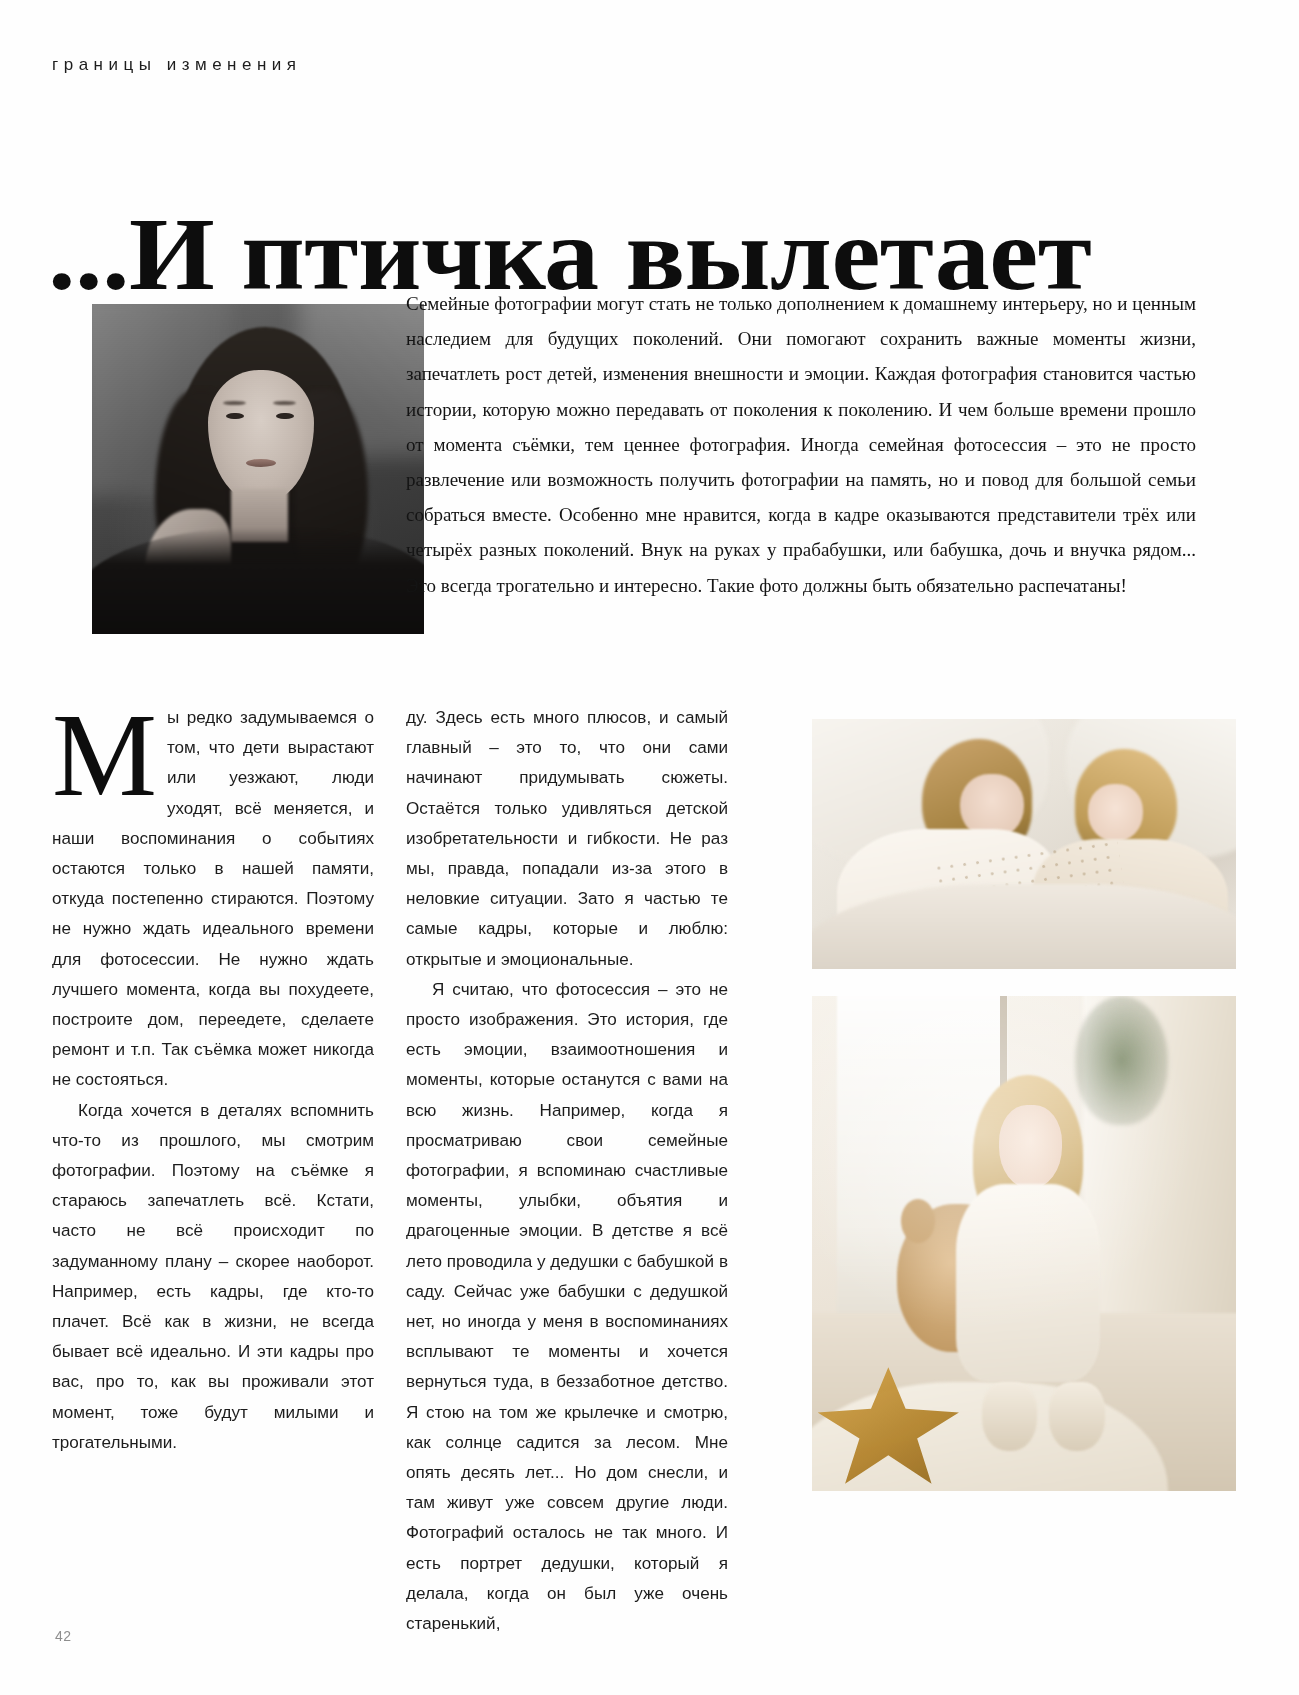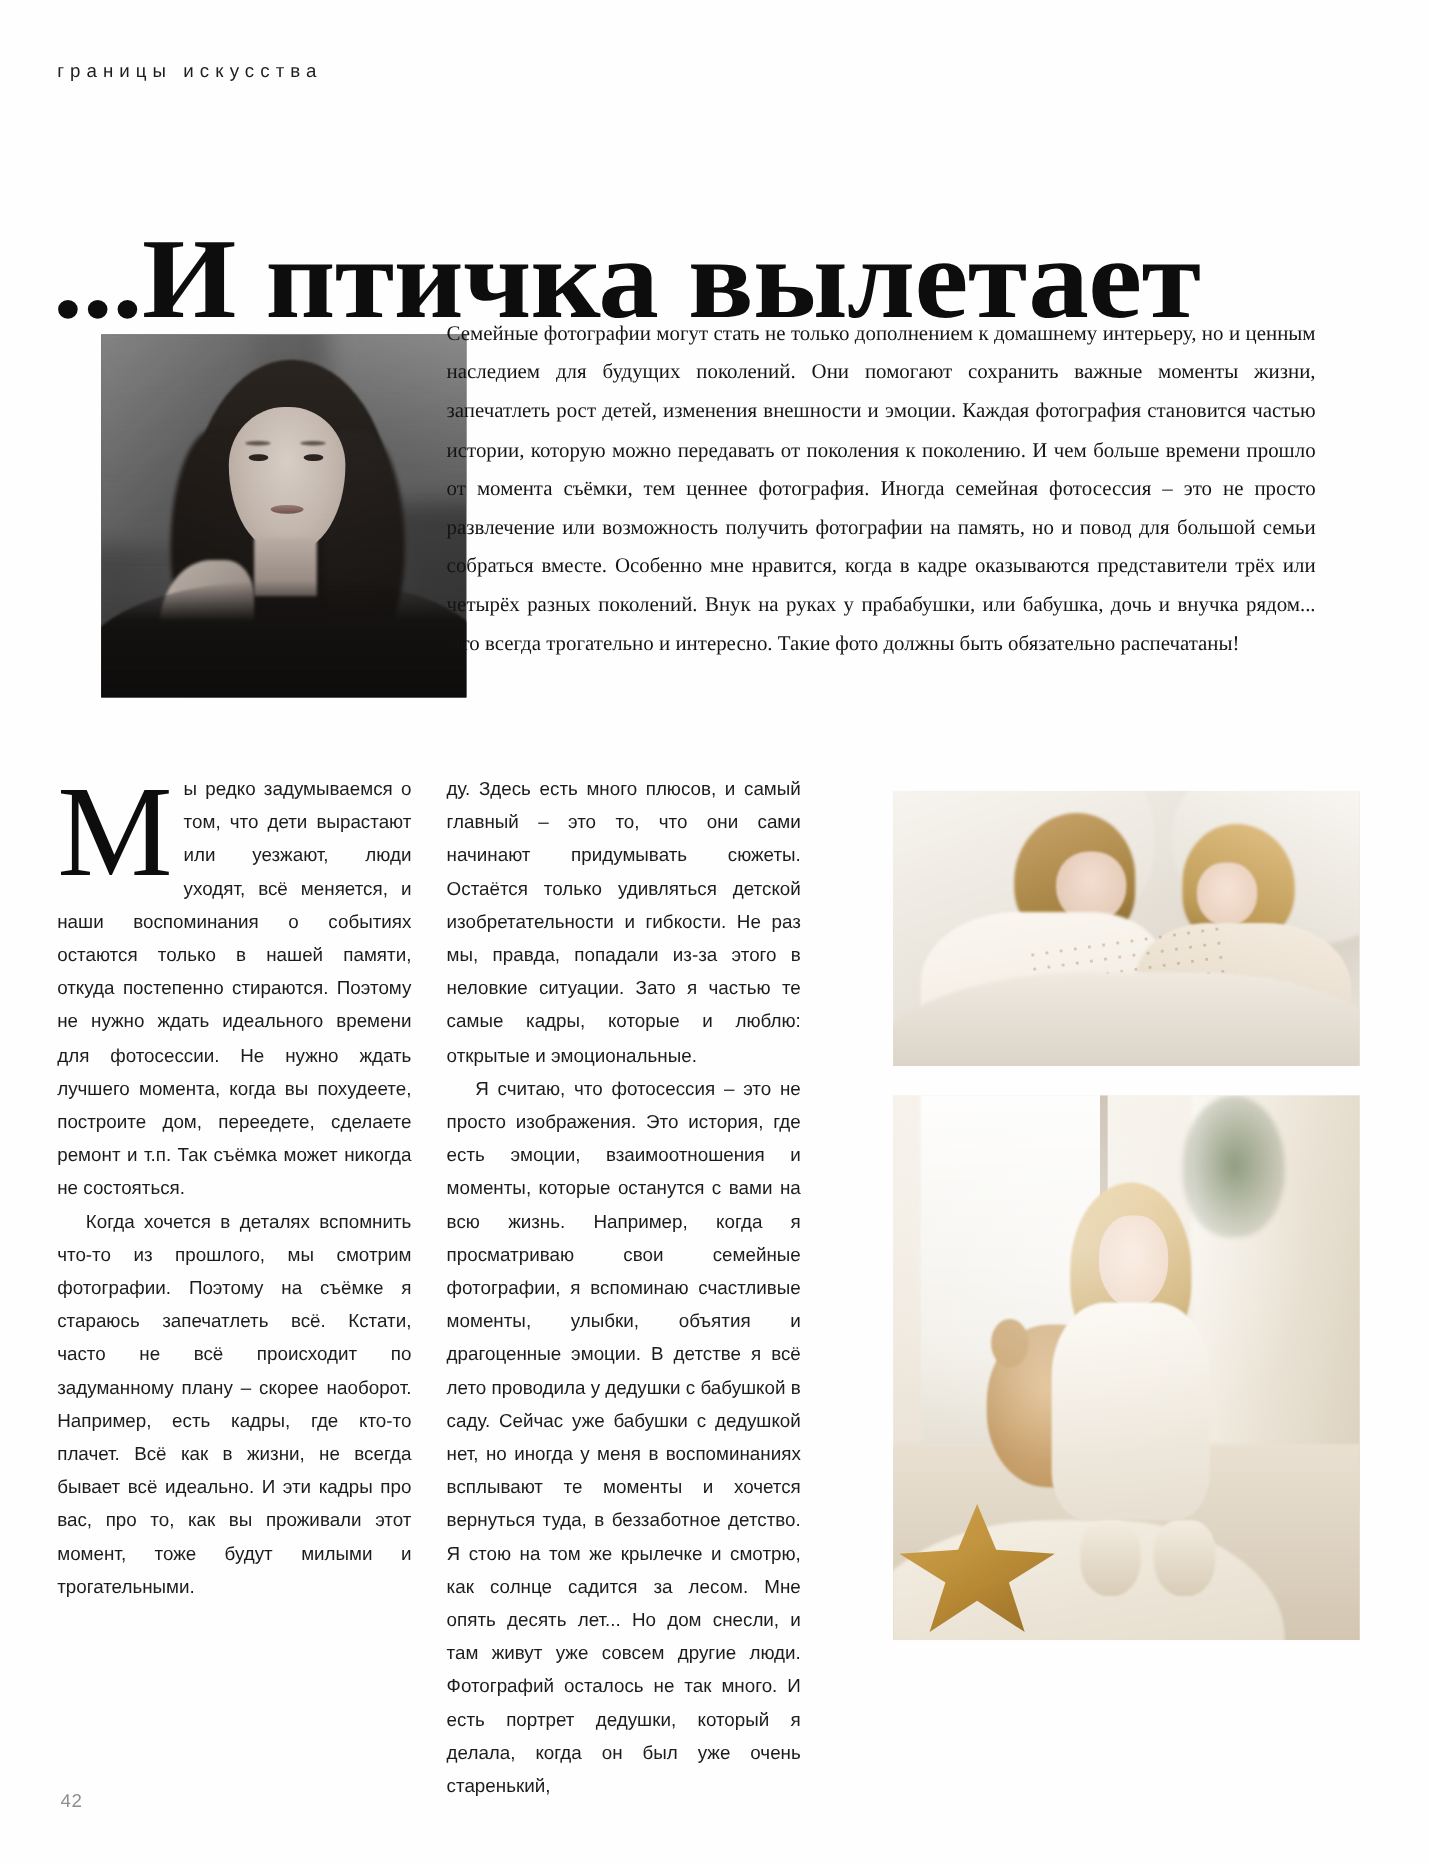--- a/index.html
+++ b/index.html
@@ -456,31 +456,31 @@
     position: absolute; inset: 0;
     background: radial-gradient(ellipse 70% 55% at 40% 28%, rgba(255,255,255,0.45), rgba(255,255,255,0) 72%);
   }
 
   
   .folio {
     position: absolute;
     left: 55px;
     top: 1628px;
     font-family: "Liberation Sans", sans-serif;
-    font-size: 17px;
+    font-size: 14px;
     color: #8e8e8e;
     letter-spacing: 0.5px;
   }
 </style>
 </head>
 <body>
 
 <div class="page">
 
-  <div class="kicker">границы искусства</div>
+  <div class="kicker">границы изменения</div>
 
   <h1 class="headline">...И птичка вылетает</h1>
 
   <figure class="portrait">
     <div class="bg"></div>
     <div class="backdrop-left"></div>
     <div class="backdrop-right"></div>
     <div class="hair"></div>
     <div class="hair-side"></div>
     <div class="hair-side r"></div>

